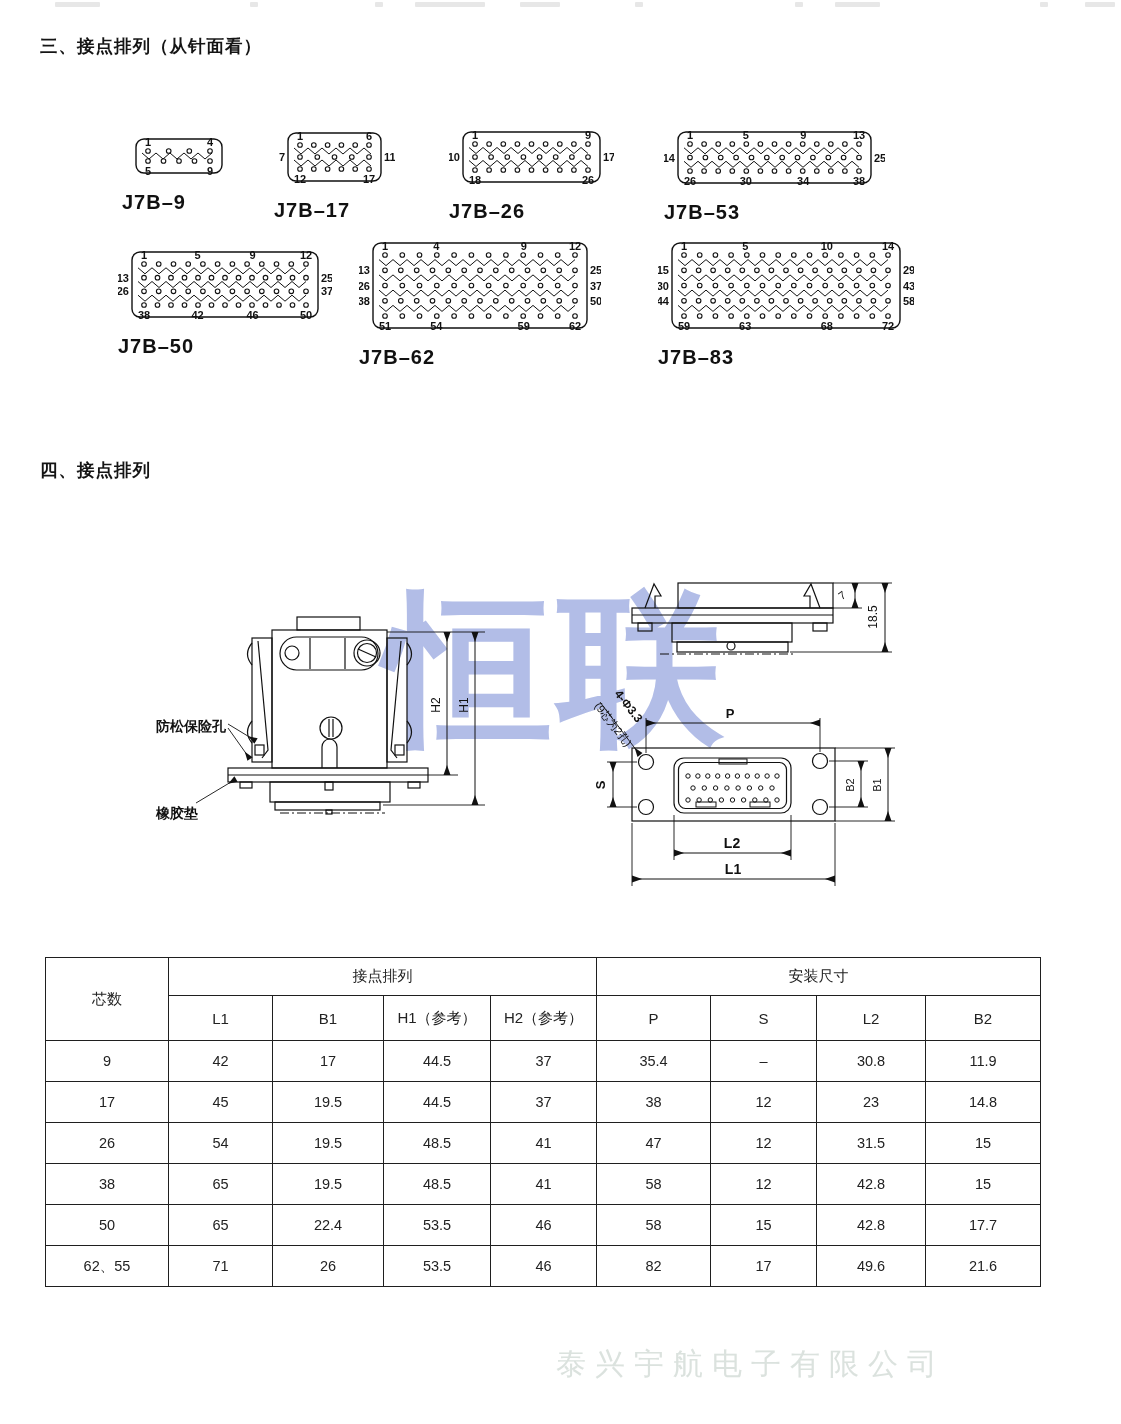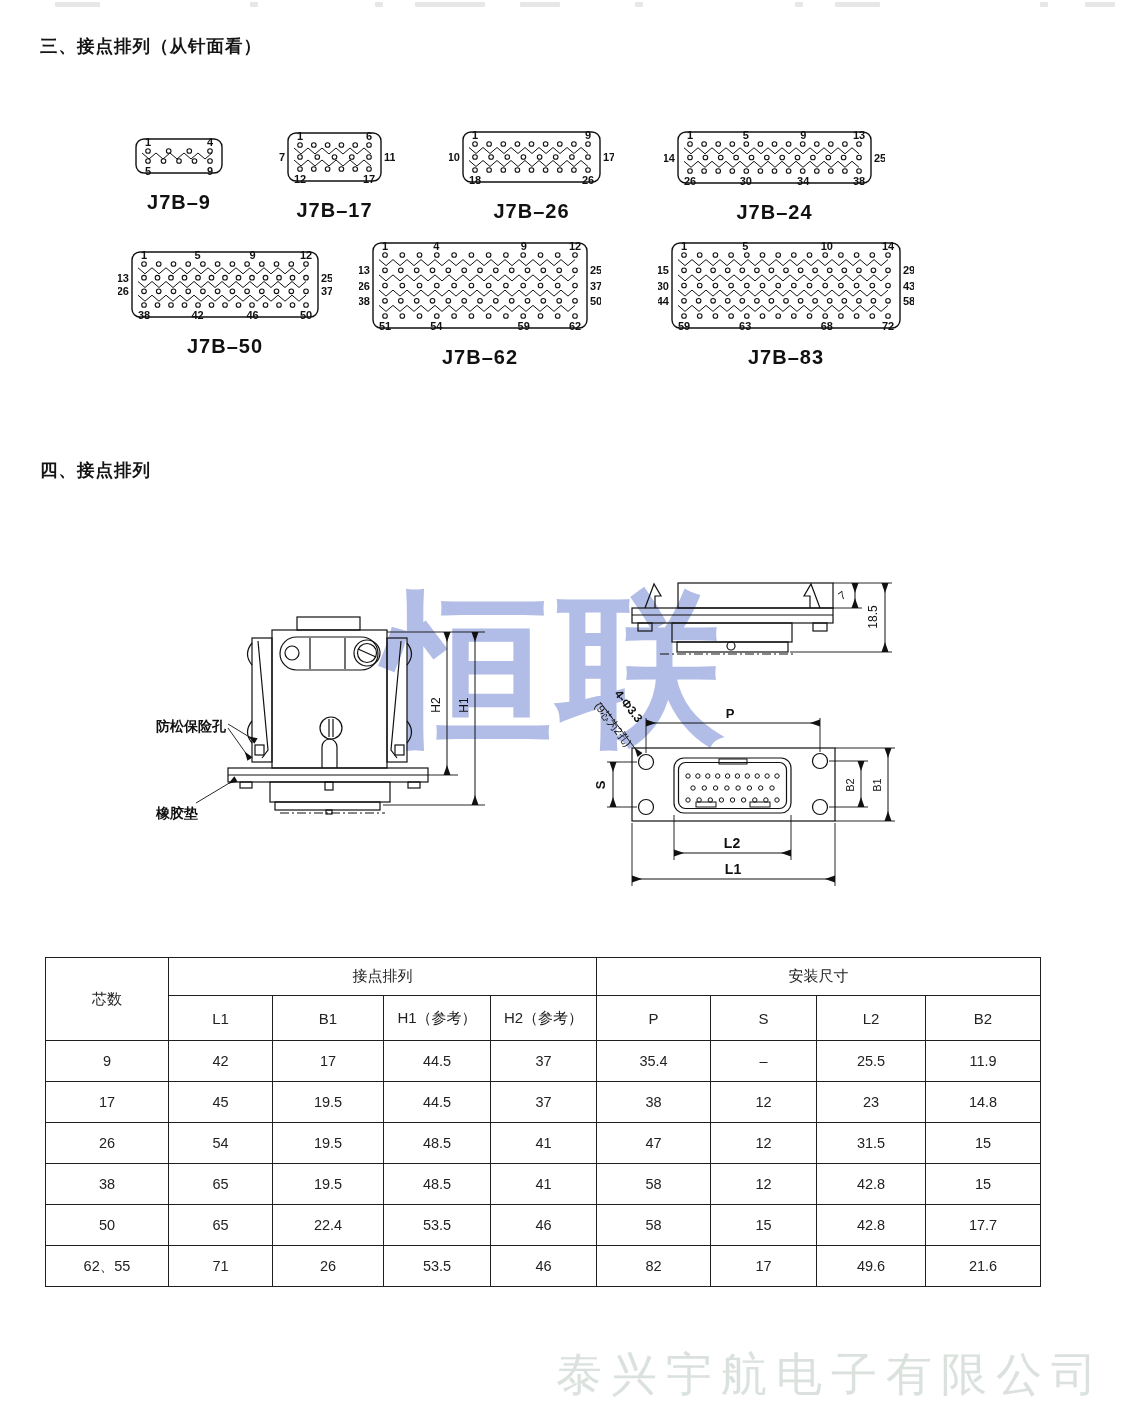--- a/index.html
+++ b/index.html
@@ -3,33 +3,33 @@
 <meta charset="utf-8">
 <style>
   html,body{margin:0;padding:0;background:#ffffff;}
   #page{position:relative;width:1121px;height:1424px;background:#ffffff;overflow:hidden;
         font-family:"Liberation Sans","DejaVu Sans",sans-serif;color:#1a1a1a;}
   .abs{position:absolute;}
   .heading{font-size:17.5px;font-weight:600;letter-spacing:1px;color:#141414;}
   .frag{position:absolute;top:2px;height:5px;background:#c9c9c9;opacity:.45;border-radius:1px;}
   .connector{position:absolute;}
   .connector svg{display:block;}
-  .conn-label{position:absolute;left:0;width:100%;text-align:center;
+  .conn-label{position:absolute;left:0;width:100%;
               font-size:20px;font-weight:bold;letter-spacing:1px;color:#111;}
   #watermark{position:absolute;z-index:0;font-size:166px;line-height:185px;font-weight:bold;
              color:#b2bde7;letter-spacing:6px;font-family:"Liberation Serif","DejaVu Serif",serif;}
   .drawing{z-index:1;}
   svg text{font-family:"Liberation Sans","DejaVu Sans",sans-serif;fill:#111;}
   #dim-table{border-collapse:collapse;table-layout:fixed;width:995px;background:transparent;}
   #dim-table th,#dim-table td{border:1.5px solid #1f1f1f;text-align:center;vertical-align:middle;
        font-weight:normal;font-size:15px;color:#222;padding:0;}
   #dim-table .grp{height:38px;}
   #dim-table .sub th{height:44px;}
   #dim-table tbody td{height:40px;font-size:14.5px;}
-  #footer{position:absolute;font-size:46px;letter-spacing:9px;color:#dbe2de;
+  #footer{position:absolute;font-size:30px;letter-spacing:9px;color:#dbe2de;
           font-family:"Liberation Serif","DejaVu Serif",serif;white-space:nowrap;}
 </style>
 </head>
 <body>
 
 <div id="page">
 
   <div>
     <div class="frag" style="left:55px;width:45px"></div>
     <div class="frag" style="left:250px;width:8px"></div>
@@ -184,21 +184,21 @@
           <text x="81.8" y="17.0" font-size="11" font-weight="bold" text-anchor="middle">5</text>
           <text x="139.2" y="17.0" font-size="11" font-weight="bold" text-anchor="middle">9</text>
           <text x="195.0" y="17.0" font-size="11" font-weight="bold" text-anchor="middle">13</text>
           <text x="11.0" y="39.5" font-size="11" font-weight="bold" text-anchor="end">14</text>
           <text x="210.0" y="39.5" font-size="11" font-weight="bold" text-anchor="start">25</text>
           <text x="26.0" y="63.0" font-size="11" font-weight="bold" text-anchor="middle">26</text>
           <text x="81.8" y="63.0" font-size="11" font-weight="bold" text-anchor="middle">30</text>
           <text x="139.2" y="63.0" font-size="11" font-weight="bold" text-anchor="middle">34</text>
           <text x="195.0" y="63.0" font-size="11" font-weight="bold" text-anchor="middle">38</text>
         </svg>
-        <div class="conn-label" style="top:79px">J7B–24</div>
+        <div class="conn-label" style="top:79px">J7B–53</div>
       </div>
       <div class="connector" style="left: 118px; top: 242px; width: 214px; height: 123px;">
         <svg width="214" height="89">
           <rect x="14" y="10" width="186" height="65" rx="8" fill="none" stroke="#111" stroke-width="1.4"></rect>
           <circle cx="26.0" cy="22.0" r="2.3" fill="none" stroke="#111" stroke-width="1.1"></circle>
           <circle cx="40.7" cy="22.0" r="2.3" fill="none" stroke="#111" stroke-width="1.1"></circle>
           <circle cx="55.5" cy="22.0" r="2.3" fill="none" stroke="#111" stroke-width="1.1"></circle>
           <circle cx="70.2" cy="22.0" r="2.3" fill="none" stroke="#111" stroke-width="1.1"></circle>
           <circle cx="84.9" cy="22.0" r="2.3" fill="none" stroke="#111" stroke-width="1.1"></circle>
           <circle cx="99.6" cy="22.0" r="2.3" fill="none" stroke="#111" stroke-width="1.1"></circle>
@@ -651,21 +651,21 @@
       </thead>
       <tbody id="table-body">
           <tr>
             <td>9</td>
             <td>42</td>
             <td>17</td>
             <td>44.5</td>
             <td>37</td>
             <td>35.4</td>
             <td>–</td>
-            <td>25.5</td>
+            <td>30.8</td>
             <td>11.9</td>
           </tr>
           <tr>
             <td>17</td>
             <td>45</td>
             <td>19.5</td>
             <td>44.5</td>
             <td>37</td>
             <td>38</td>
             <td>12</td>

